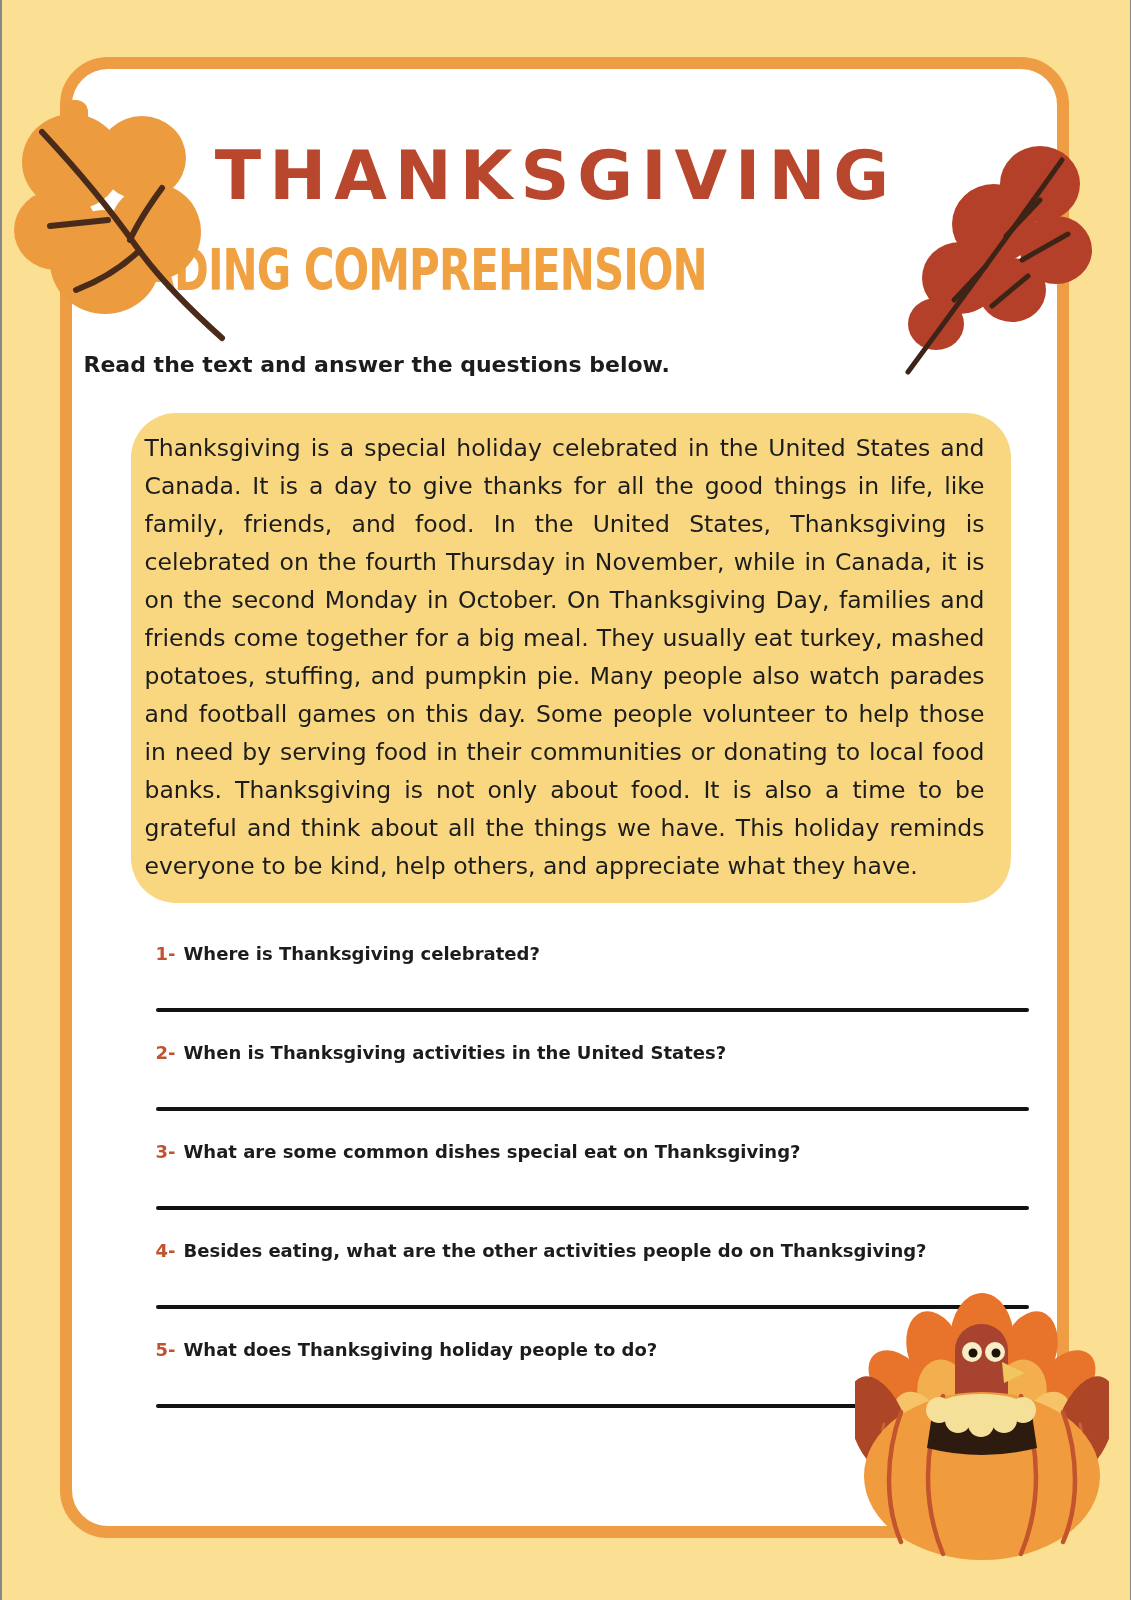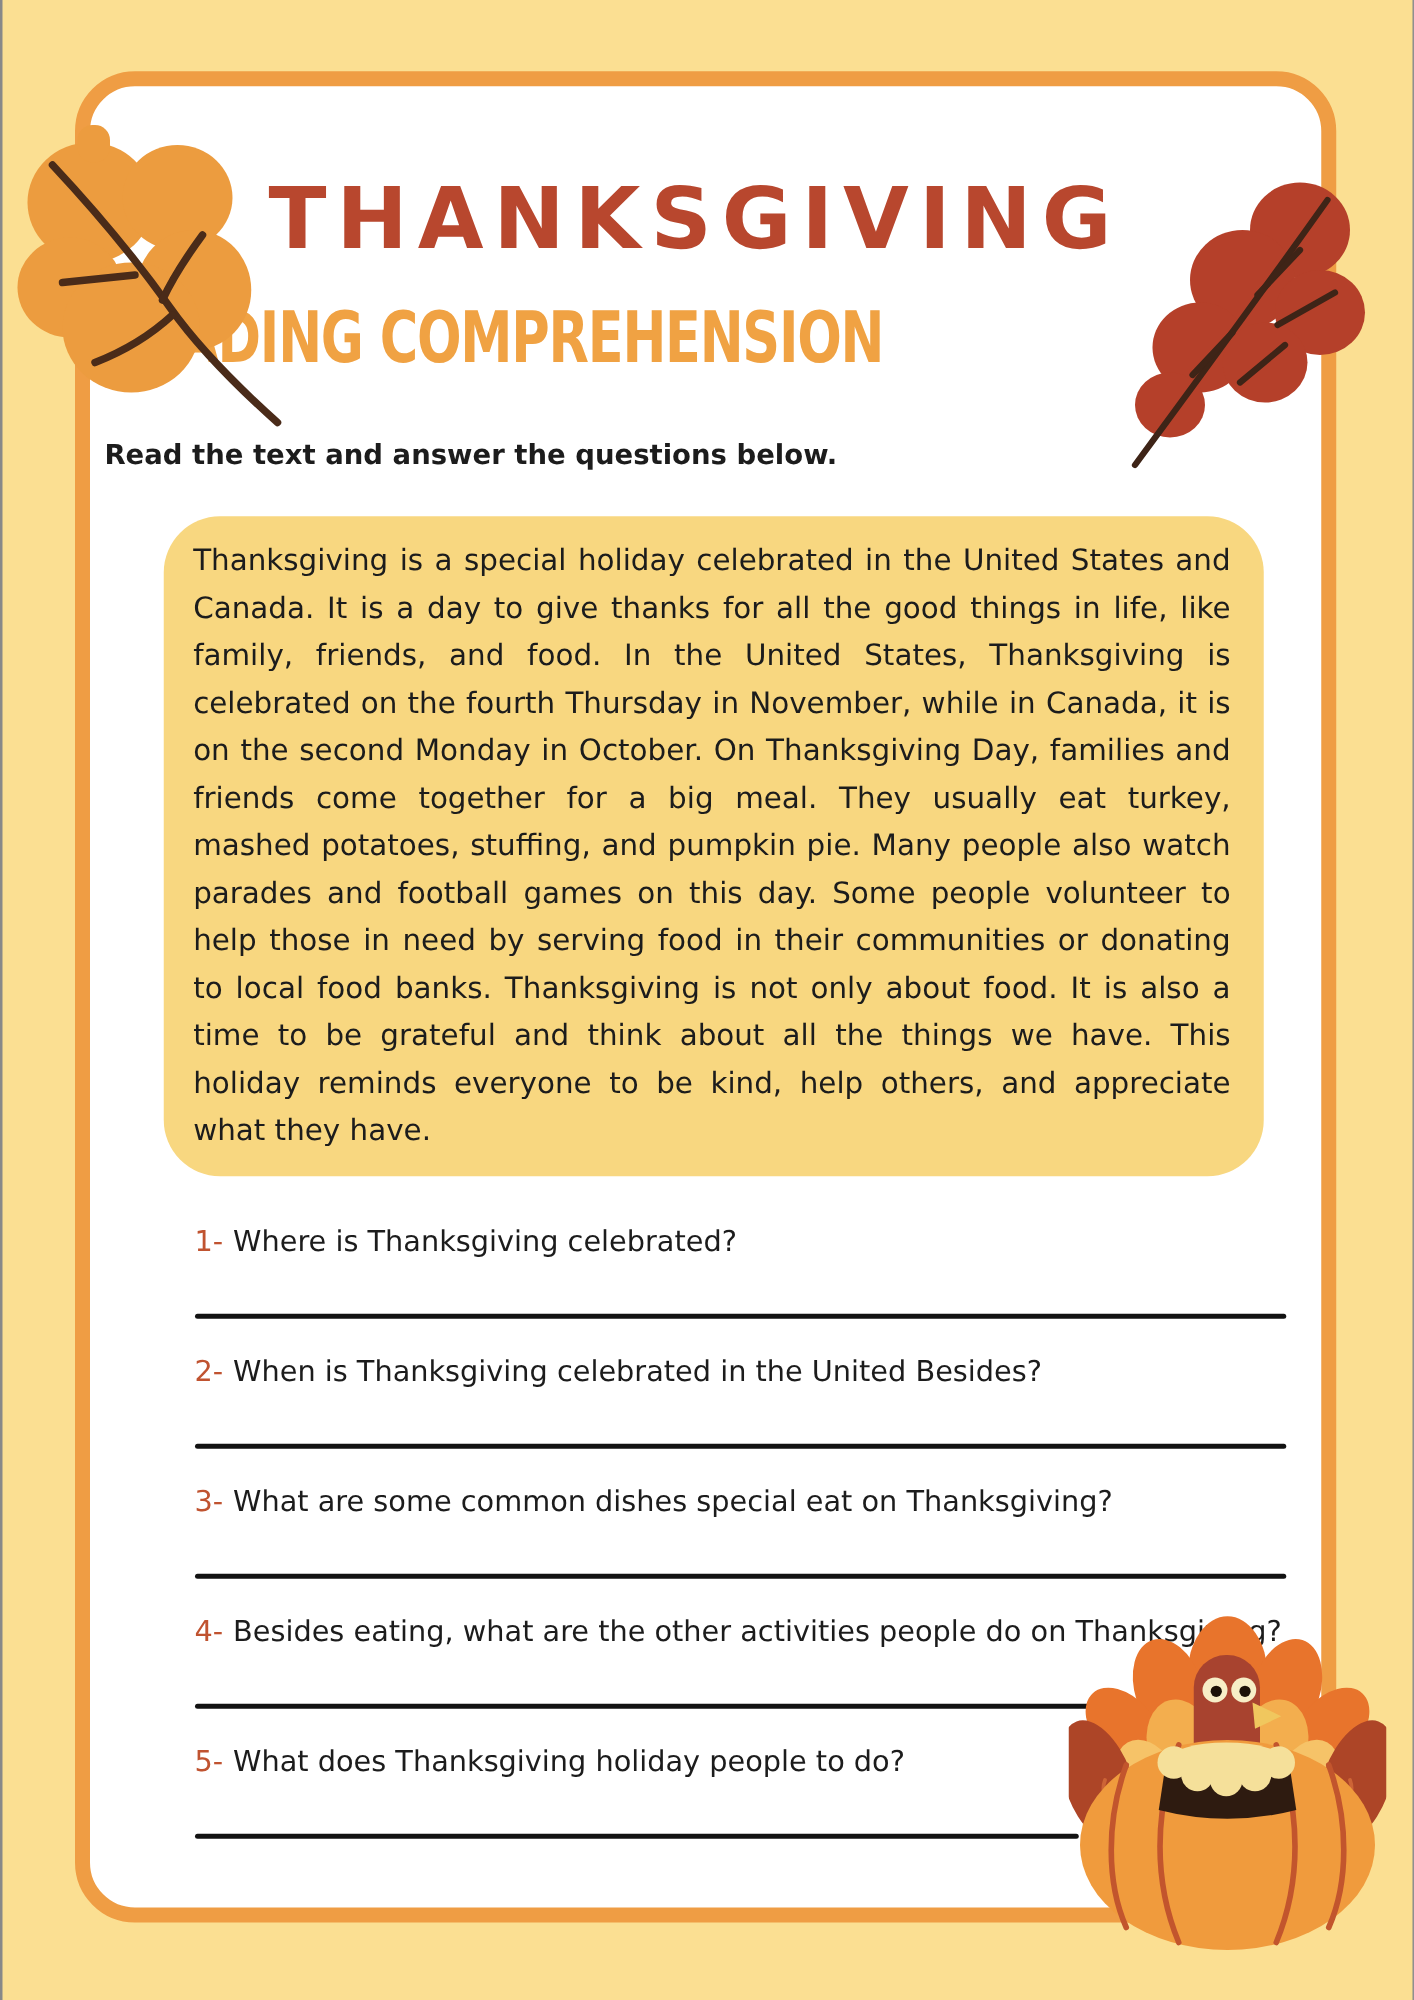--- a/index.html
+++ b/index.html
@@ -62,36 +62,36 @@
   }
   .instruction{
     margin-top:44px;
     font-size:22px;
     font-weight:600;
   }
   .passage-box{
     margin:36px 18px 0 47px;
     background:var(--passage-background);
     border-radius:45px;
-    padding:16px 26px 18px 24px;
+    padding:16px 26px 18px 14px;
   }
   .passage{
     font-size:23.5px;
     line-height:38px;
     text-align:justify;
     text-align-last:left;
     hyphens:none;
   }
   .questions{
     margin:40px 0 0 72px;
   }
   .question{margin-bottom:30px;}
   .q-row{
-    font-size:23px;
-    font-weight:400;
+    font-size:18px;
+    font-weight:700;
     white-space:nowrap;
   }
   .q-num{color:var(--question-number);margin-right:8px;}
   .answer-line{
     margin-top:44px;
     height:4px;
     width:100%;
     background:var(--answer-line);
     border-radius:2px;
   }
@@ -126,21 +126,21 @@
 
         <div class="question">
           <div class="q-row">
             <span class="q-num">1-</span><span class="q-text">Where is Thanksgiving celebrated?</span>
           </div>
           <div class="answer-line"></div>
         </div>
 
         <div class="question">
           <div class="q-row">
-            <span class="q-num">2-</span><span class="q-text">When is Thanksgiving celebrated in the United Besides?</span>
+            <span class="q-num">2-</span><span class="q-text">When is Thanksgiving activities in the United States?</span>
           </div>
           <div class="answer-line"></div>
         </div>
 
         <div class="question">
           <div class="q-row">
             <span class="q-num">3-</span><span class="q-text">What are some common dishes special eat on Thanksgiving?</span>
           </div>
           <div class="answer-line"></div>
         </div>

